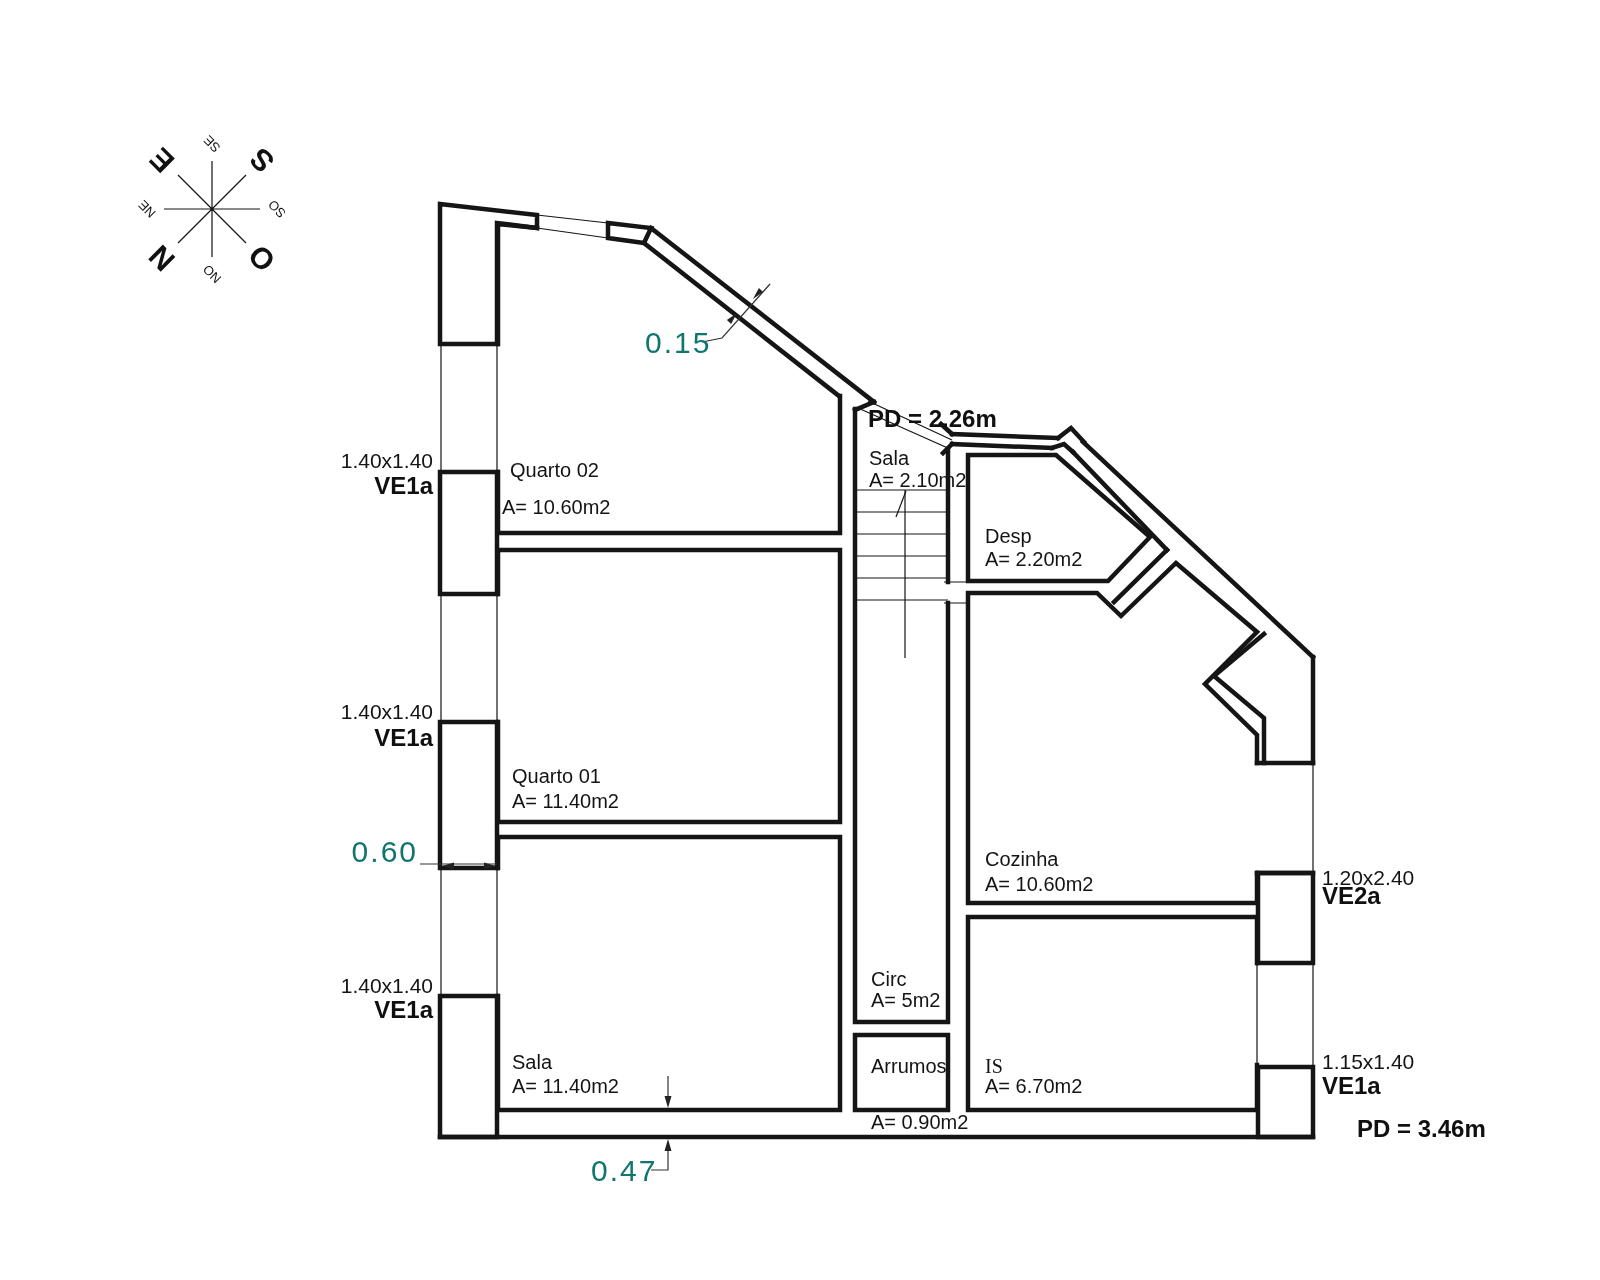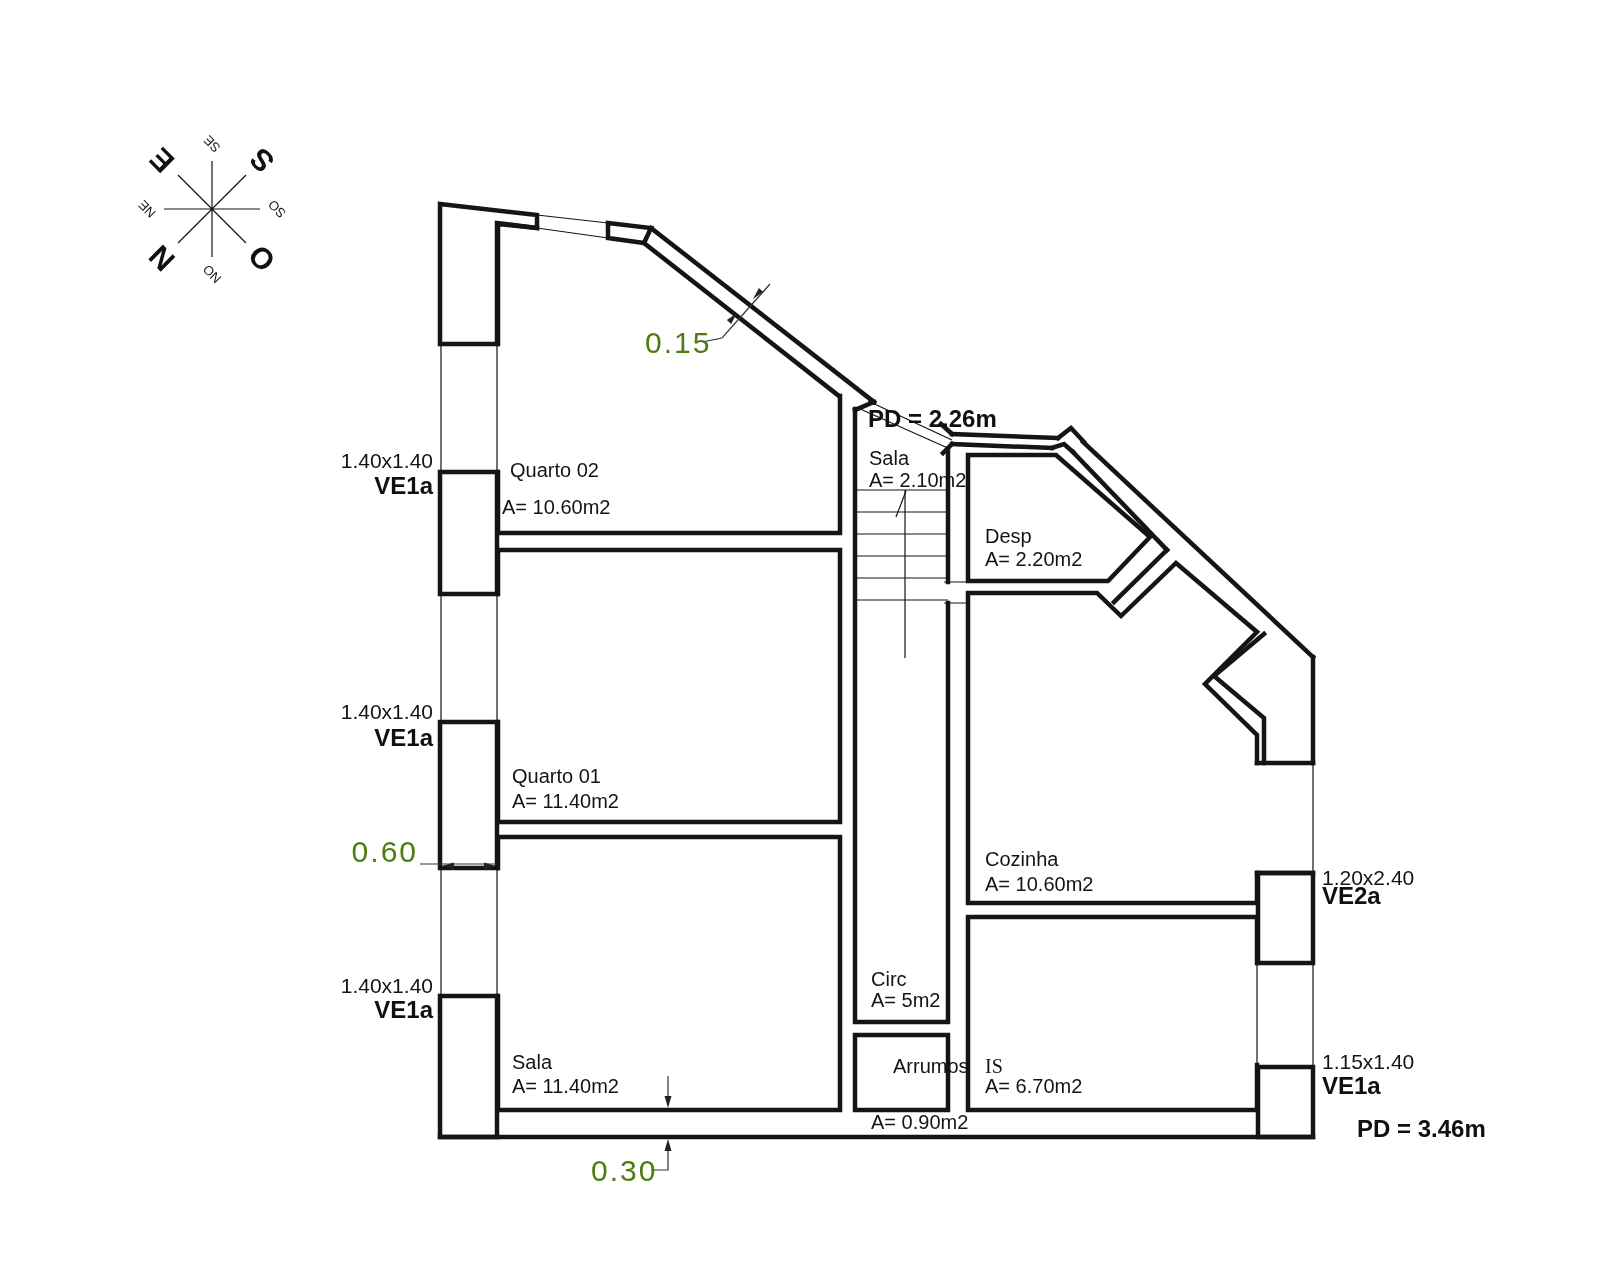--- a/index.html
+++ b/index.html
@@ -3,21 +3,21 @@
 <meta charset="utf-8">
 <style>
   html,body{margin:0;padding:0;background:#fff;}
   #canvas{position:relative;width:1600px;height:1280px;background:#ffffff;overflow:hidden;
           font-family:"Liberation Sans",sans-serif;}
   svg{position:absolute;left:0;top:0;}
   .lbl{position:absolute;font-size:20px;line-height:1;color:#141414;white-space:nowrap;}
   .wlbl-code{position:absolute;font-size:24px;line-height:1;font-weight:bold;color:#101010;white-space:nowrap;margin-top:48px;}
   .wlbl-size{position:absolute;font-size:21px;line-height:1;color:#141414;white-space:nowrap;}
   .pd{position:absolute;font-size:24px;line-height:1;font-weight:bold;color:#101010;white-space:nowrap;}
-  .red{position:absolute;font-size:30px;line-height:1;color:#4d7c0f;letter-spacing:2px;white-space:nowrap;}
+  .red{position:absolute;font-size:30px;line-height:1;color:#0f766e;letter-spacing:2px;white-space:nowrap;}
   .cmp{position:absolute;transform:translate(-50%,-50%) rotate(225deg);color:#111;}
   .cmp.big{font-size:30px;font-weight:bold;}
   .cmp.small{font-size:13px;}
 </style>
 </head>
 <body>
 
 <div id="canvas">
 
   <svg width="1600" height="1280" viewBox="0 0 1600 1280">
@@ -105,21 +105,21 @@
   <div class="lbl" style="left:502px;top:460px;padding-left:8px;">Quarto 02</div>
   <div class="lbl" style="left:502px;top:497px;">A= 10.60m2</div>
   <div class="lbl" style="left:512px;top:766px;">Quarto 01</div>
   <div class="lbl" style="left:512px;top:791px;">A= 11.40m2</div>
   <div class="lbl" style="left:512px;top:1052px;">Sala</div>
   <div class="lbl" style="left:512px;top:1076px;">A= 11.40m2</div>
   <div class="lbl" style="left:869px;top:448px;">Sala</div>
   <div class="lbl" style="left:869px;top:470px;">A= 2.10m2</div>
   <div class="lbl" style="left:871px;top:969px;">Circ</div>
   <div class="lbl" style="left:871px;top:990px;">A= 5m2</div>
-  <div class="lbl" style="left:893px;top:1056px;">Arrumos</div>
+  <div class="lbl" style="left:871px;top:1056px;">Arrumos</div>
   <div class="lbl" style="left:871px;top:1112px;text-align:center;">A= 0.90m2</div>
   <div class="lbl" style="left:985px;top:1056px;font-family:Liberation Serif, serif;">IS</div>
   <div class="lbl" style="left:985px;top:1076px;">A= 6.70m2</div>
   <div class="lbl" style="left:985px;top:526px;">Desp</div>
   <div class="lbl" style="left:985px;top:549px;">A= 2.20m2</div>
   <div class="lbl" style="left:985px;top:849px;">Cozinha</div>
   <div class="lbl" style="left:985px;top:874px;">A= 10.60m2</div>
 
   <div class="wlbl-code" style="right:1167px;top:426px;">VE1a</div>
   <div class="wlbl-size" style="right:1167px;top:450px;">1.40x1.40</div>
@@ -131,15 +131,15 @@
   <div class="wlbl-code" style="left:1322px;top:836px;">VE2a</div>
   <div class="wlbl-size" style="left:1322px;top:867px;text-align:center;">1.20x2.40</div>
   <div class="wlbl-code" style="left:1322px;top:1026px;">VE1a</div>
   <div class="wlbl-size" style="left:1322px;top:1051px;">1.15x1.40</div>
 
   <div class="pd" style="left:868px;top:407px;">PD = 2.26m</div>
   <div class="pd" style="left:1357px;top:1117px;">PD = 3.46m</div>
 
   <div class="red" style="left:645px;top:328px;">0.15</div>
   <div class="red" style="right:1182px;top:837px;">0.60</div>
-  <div class="red" style="left:591px;top:1156px;">0.30</div>
+  <div class="red" style="left:591px;top:1156px;">0.47</div>
 
 </div>
 
 </body></html>

